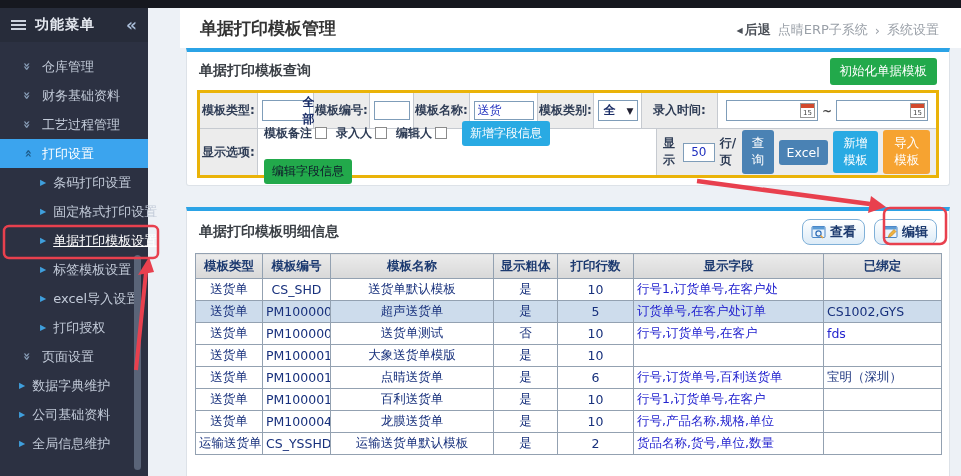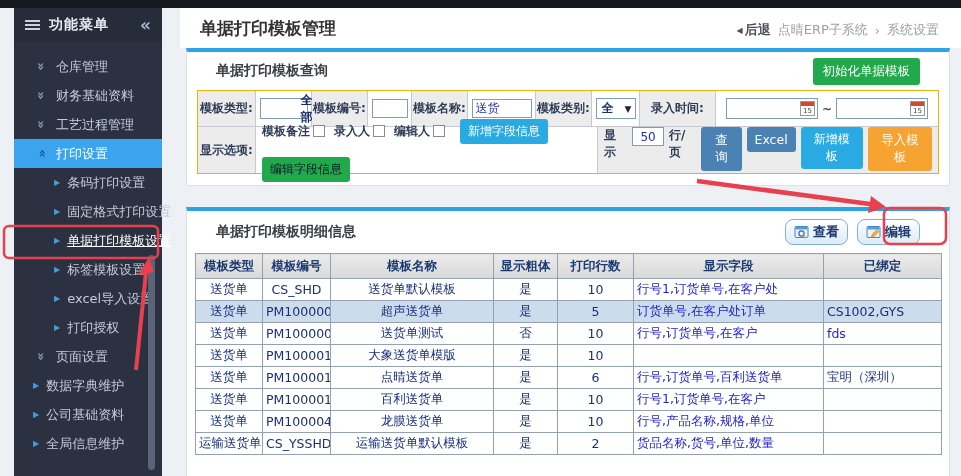--- a/index.html
+++ b/index.html
@@ -3,21 +3,21 @@
 <meta charset="utf-8">
 <style>
   * { margin:0; padding:0; box-sizing:border-box; }
   html,body { width:961px; height:476px; overflow:hidden; }
   body { position:relative; font-family:"DejaVu Sans","Liberation Sans",sans-serif; background:#edf1f6; }
 
   
   .topstrip { position:absolute; left:0; top:0; width:961px; height:8px; background:#16181f; }
 
   
-  .sidebar { position:absolute; left:14px; top:8px; width:148px; height:468px; background:#2c3142; color:#c3cbd9; }
+  .sidebar { position:absolute; left:0; top:8px; width:148px; height:468px; background:#2c3142; color:#c3cbd9; }
   .sb-head { height:34px; background:#272c3a; display:flex; align-items:center; padding:0 11px; }
   .list-icon { width:15px; height:10px; background:repeating-linear-gradient(to bottom,#cdd3de 0 2px,transparent 2px 4px); }
   .sb-title { margin-left:9px; font-size:14px; color:#e6eaf1; font-weight:600; letter-spacing:1px; }
   .sb-collapse { margin-left:auto; color:#a9bdd8; font-size:17px; font-weight:bold; cursor:pointer; }
   .menu { padding-top:10px; }
   .mi { height:29px; display:flex; align-items:center; font-size:13px; cursor:pointer; white-space:nowrap; }
   .mi.lvl { padding-left:21px; }
   .mi.top { padding-left:19px; }
   .mi.sub { padding-left:40px; }
   .chev { display:inline-block; transform:rotate(90deg); font-size:13px; color:#8ba0ba; margin-right:8px; font-weight:bold; width:13px; text-align:center; }
@@ -32,28 +32,28 @@
   .page-head { position:absolute; left:180px; top:8px; width:781px; height:40px; background:#fff; }
   .page-title { position:absolute; left:20px; top:9px; font-size:17px; font-weight:bold; color:#333; }
   .crumbs { position:absolute; right:22px; top:13px; display:flex; align-items:center; gap:7px; font-size:13px; color:#9aa0a8; }
   .back { color:#4a4f57; font-weight:bold; display:flex; align-items:center; gap:2px; cursor:pointer; }
   .tri-l { font-size:8px; color:#4a4f57; }
 
   
   .card { position:absolute; left:186px; width:764px; background:#fff; border:1px solid #dde2e8; border-top:4px solid #2ba3e6; border-radius:0 0 3px 3px; }
   .card.q { top:48px; height:138px; }
   .card.d { top:207px; height:269px; border-bottom:none; border-radius:0; }
-  .card-head { display:flex; align-items:center; padding:0 29px; }
+  .card-head { display:flex; align-items:center; padding:0 12px; }
   .q .card-head { height:38px; }
   .d .card-head { height:42px; }
   .sec-title { font-size:14px; font-weight:600; color:#3a3f45; }
   .grn-btn { margin-left:auto; background:#22a94b; color:#fff; font-size:12.5px; padding:5px 10px; border-radius:3px; border:none; font-family:inherit; cursor:pointer; }
 
   
-  .qform { margin:0 10px; border:1px solid #eab308; font-size:12px; }
+  .qform { margin:0 10px; border:3px solid #eab308; font-size:12px; }
   .frow { display:flex; align-items:stretch; }
   .frow.r1 { height:35px; }
   .frow.r2 { height:47px; border-top:1px solid #c6cad0; }
   .fcell { display:flex; align-items:center; justify-content:center; border-right:1px solid #c6cad0; }
   .fcell.last { border-right:none; }
   .flabel { background:#ececec; font-weight:bold; color:#2e3c55; text-align:center; line-height:1.2; }
   .w-type-l{width:58px}.w-type{width:56px}.w-no-l{width:56px}.w-no{width:44px}
   .w-name-l{width:56px}.w-name{width:68px}.w-cat-l{width:56px}.w-cat{width:48px}
   .w-time-l{width:76px}.w-time{flex:1;gap:4px}
   .selbox { display:flex; align-items:center; justify-content:space-between; border:1px solid #7f9db9; background:#fff; height:21px; padding:0 3px 0 5px; color:#1a2c66; font-weight:bold; cursor:pointer; }
@@ -63,21 +63,21 @@
   .w-no .tinput { width:36px; } .w-name .tinput { width:60px; }
   .datebox { display:flex; align-items:center; justify-content:flex-end; border:1px solid #7f9db9; background:#fff; height:21px; width:92px; padding:0 2px; cursor:pointer; }
   .cal { width:15px; height:15px; border:1px solid #999; background:#fff; position:relative; font-size:7px; display:flex; align-items:flex-end; justify-content:center; color:#444; }
   .cal::before { content:""; position:absolute; top:0; left:0; right:0; height:4px; background:#d24a2e; }
   .tilde { color:#444; font-weight:bold; }
   .opt-cell { flex:1; display:flex; flex-direction:column; justify-content:center; gap:13px; padding:3px 6px; border-right:1px solid #c6cad0; }
   .opt-line { display:flex; align-items:center; font-weight:bold; color:#2e3c55; }
   .cb { width:12px; height:12px; border:1px solid #8b8b8b; background:#fff; display:inline-block; margin:0 9px 0 3px; cursor:pointer; }
   .sky-btn { background:#29aae3; color:#fff; border:none; border-radius:3px; font-size:12px; padding:4px 8px; margin-left:6px; font-family:inherit; cursor:pointer; }
   .grn-sm { background:#22a94b; color:#0f172a; border:none; border-radius:3px; font-size:12px; padding:4px 8px; font-family:inherit; align-self:flex-start; cursor:pointer; }
-  .pg-cell { width:340px; background:#ececec; display:flex; align-items:flex-start; gap:5px; padding:0 6px; font-weight:bold; color:#2e3c55; }
+  .pg-cell { width:279px; background:#ececec; display:flex; align-items:center; gap:5px; padding:0 6px; font-weight:bold; color:#2e3c55; }
   .num-in { width:32px; height:19px; border:1px solid #7f9db9; color:#1f2fbe; text-align:center; font-size:12px; font-family:inherit; }
   .steel-btn { background:#4a82b4; color:#fff; border:none; border-radius:3px; font-size:12.5px; padding:5px 8px; font-family:inherit; cursor:pointer; }
   .orange-btn { background:#f6a331; color:#fff; border:none; border-radius:3px; font-size:12.5px; padding:5px 8px; font-family:inherit; cursor:pointer; }
 
   
   .tbtn { display:flex; align-items:center; gap:4px; border:1px solid #7fb0d8; background:linear-gradient(#ffffff,#dcebf7); border-radius:8px; padding:3px 8px; font-size:13px; font-weight:600; color:#1c3a6e; font-family:inherit; cursor:pointer; }
   .tbtn.first { margin-left:auto; }
   .tbtn + .tbtn { margin-left:9px; }
   .dtable { border-collapse:collapse; table-layout:fixed; margin:0 8px; width:746px; }
   .dtable th, .dtable td { border:1px solid #93a1b1; overflow:hidden; white-space:nowrap; }

